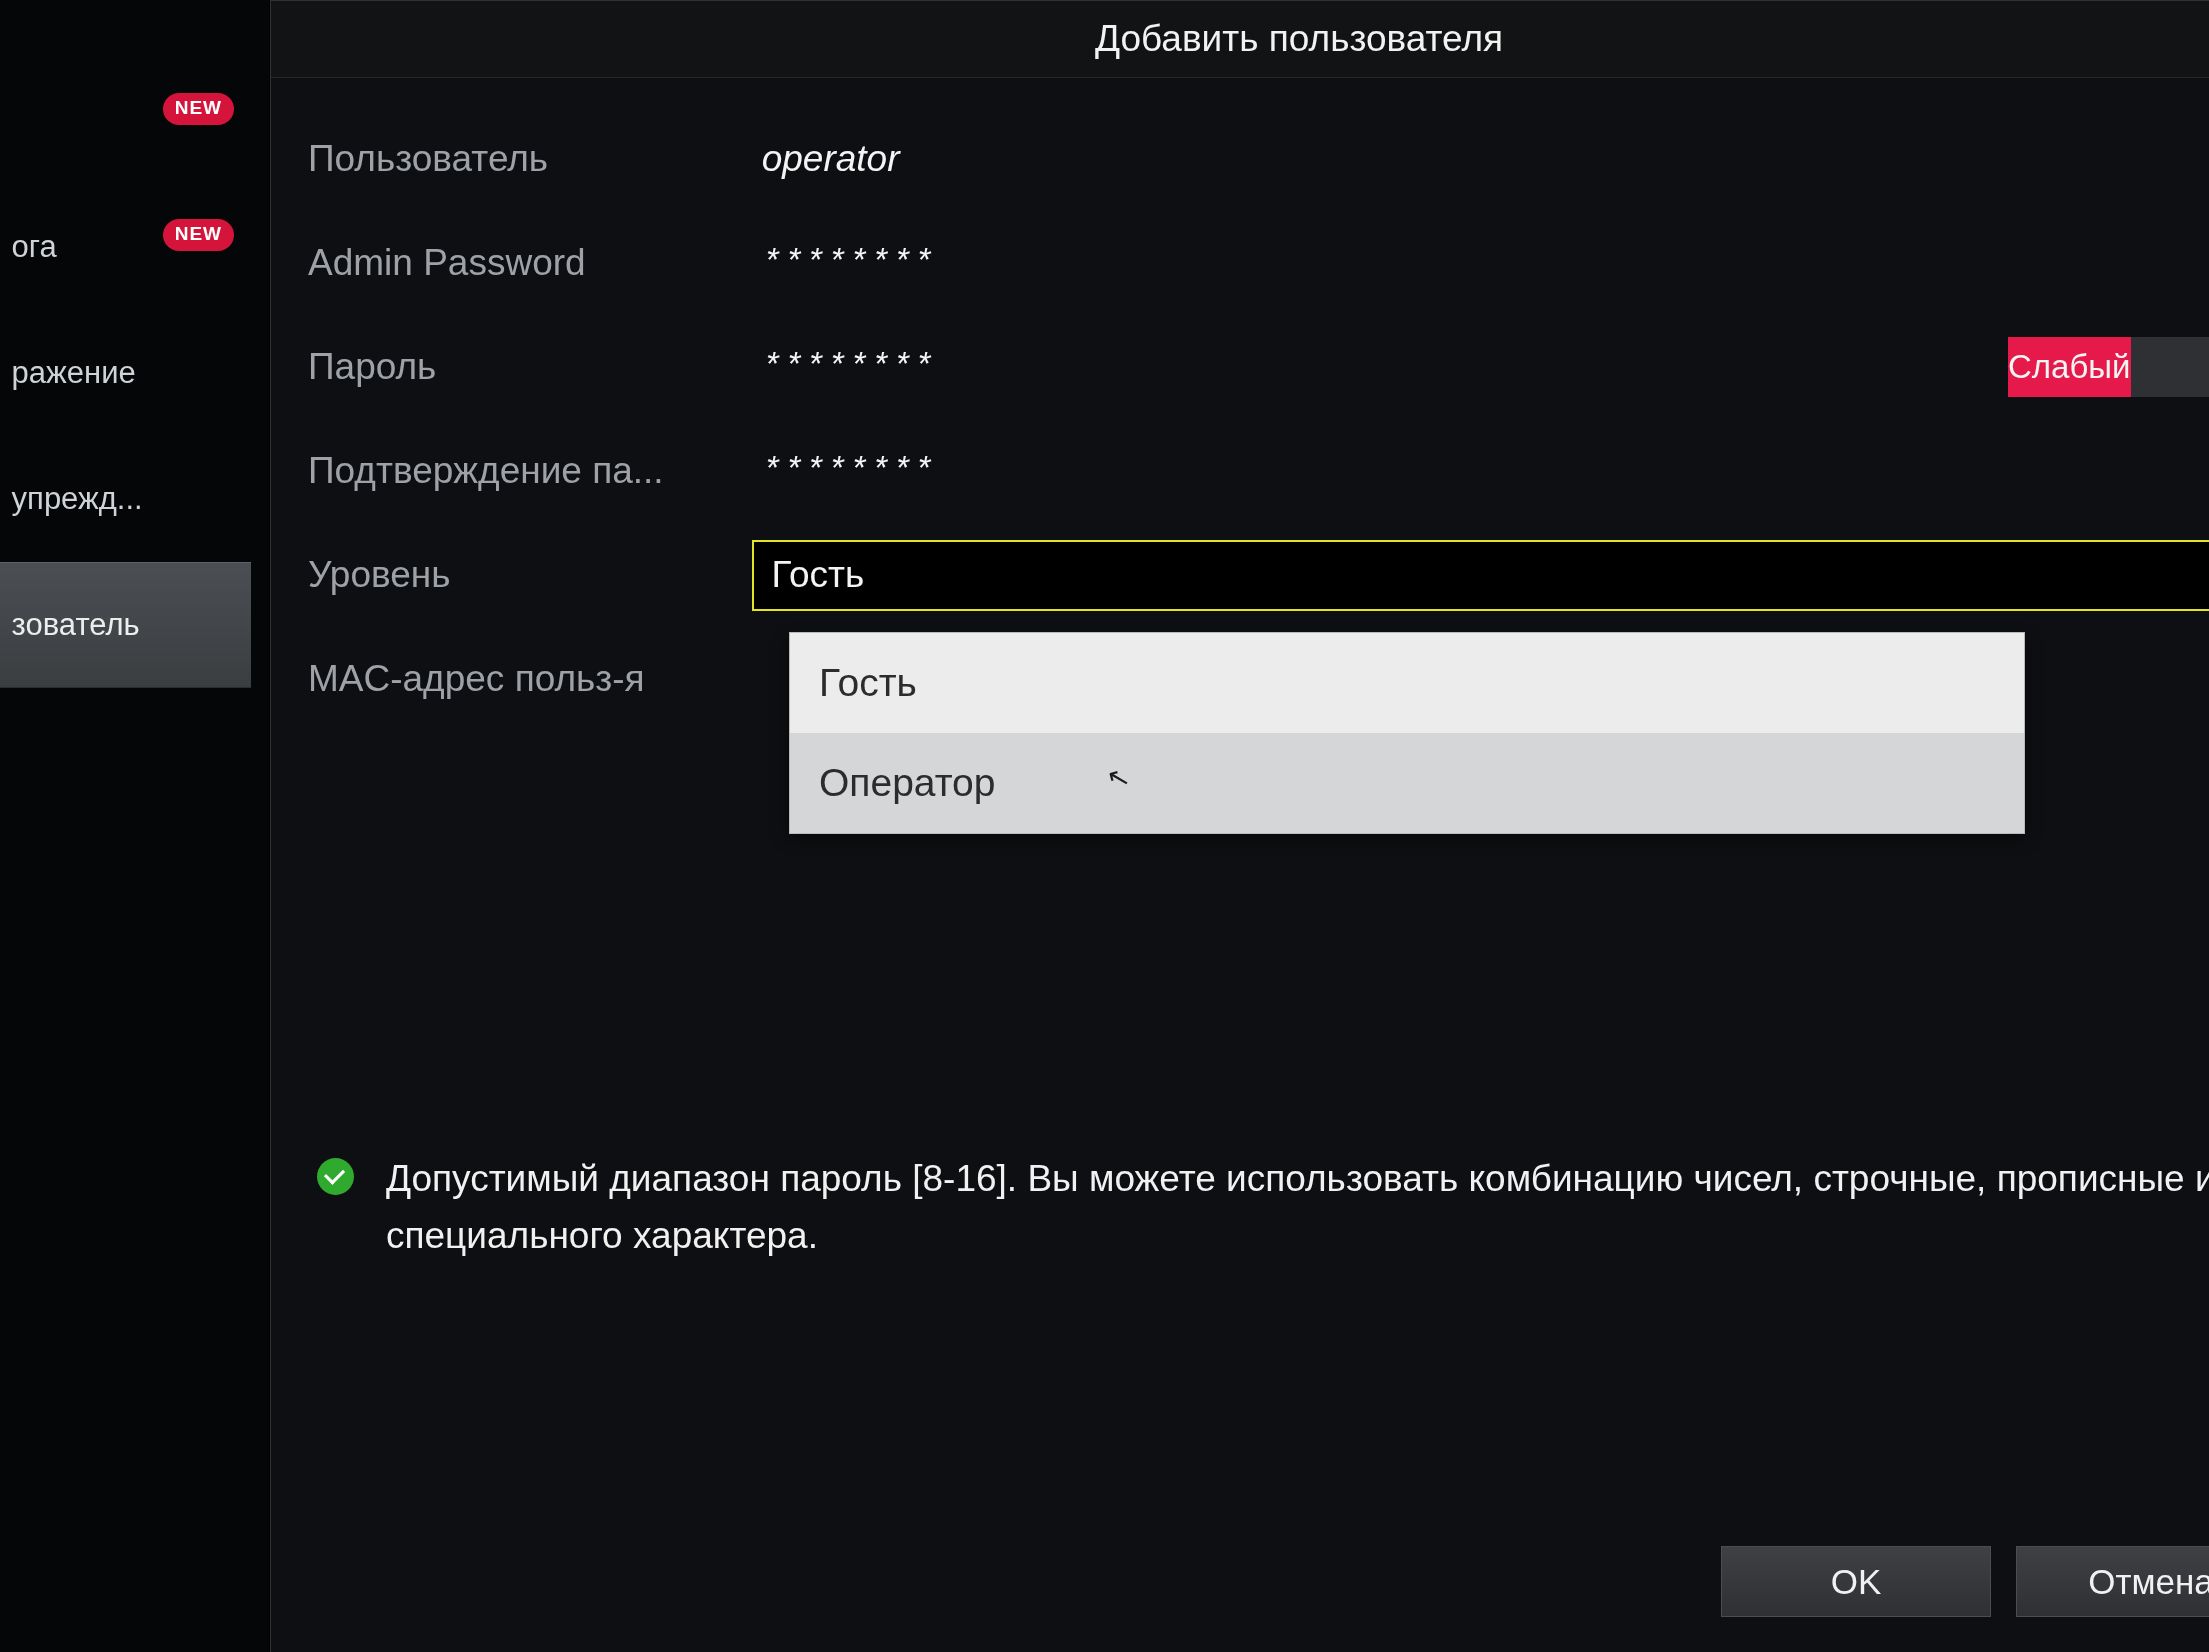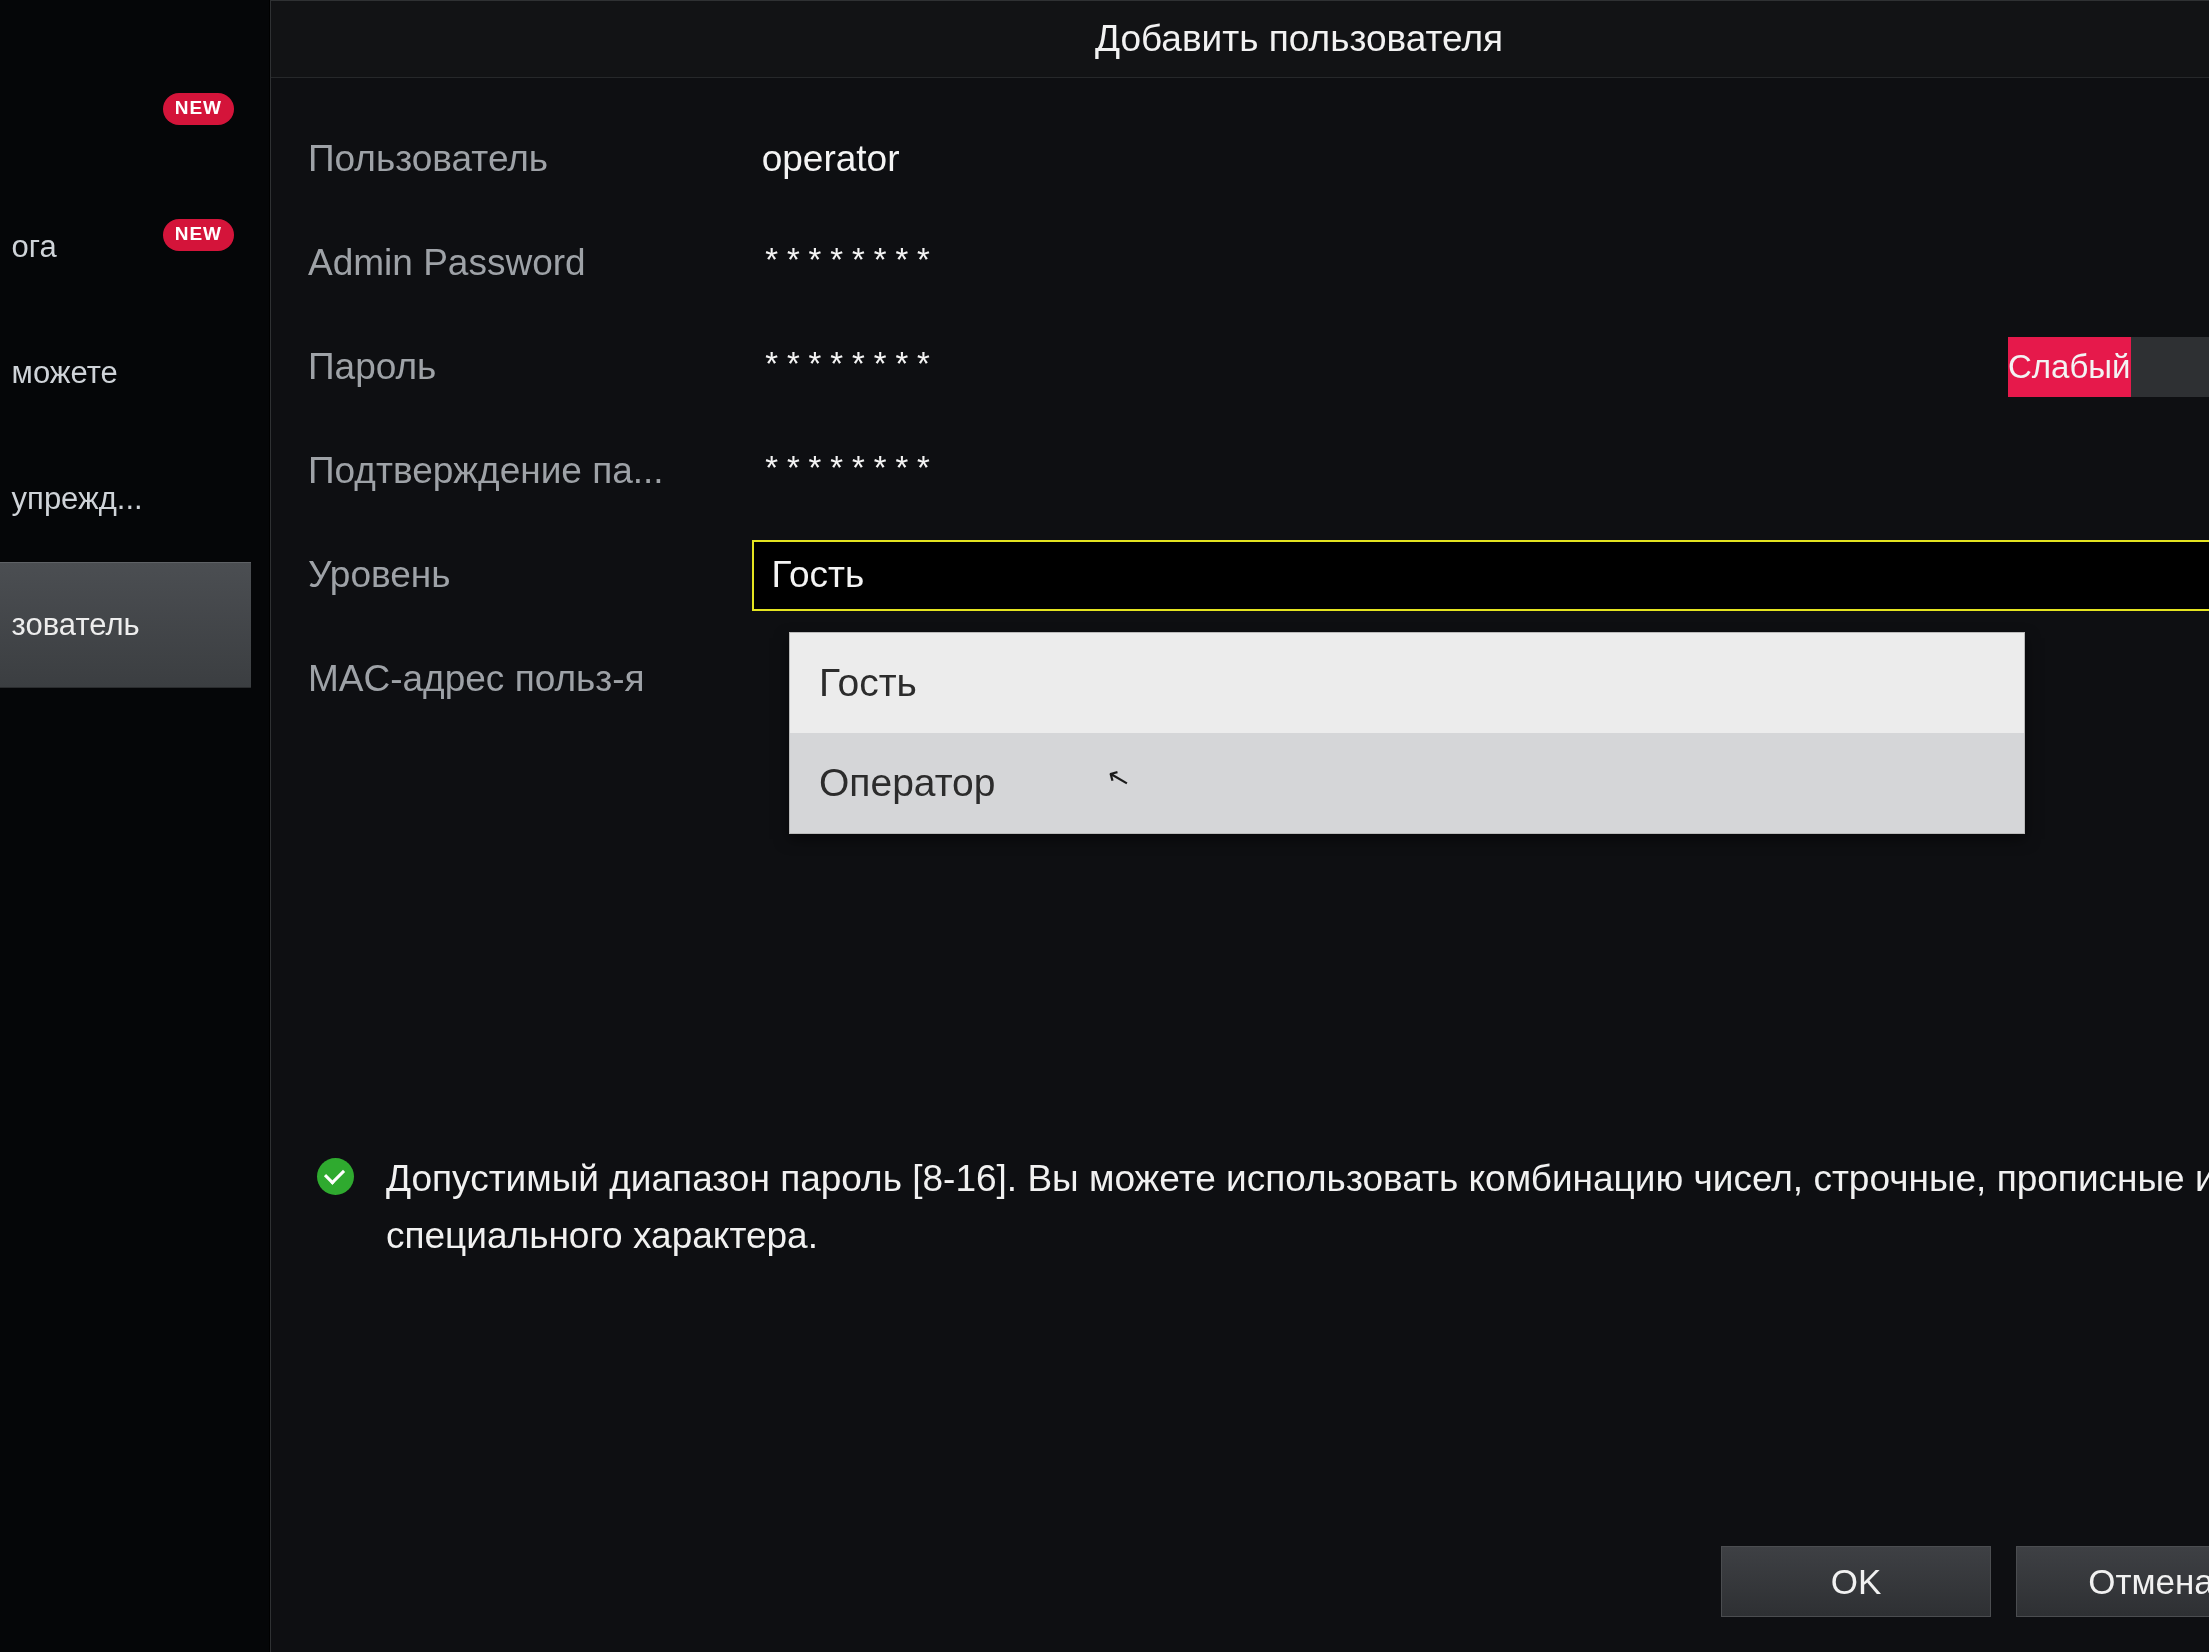--- a/index.html
+++ b/index.html
@@ -117,20 +117,21 @@
     flex: 1;
     position: relative;
     height: 68px;
     display: flex;
     align-items: center;
   }
   .text-value, .pwd-value {
     font-size: 37px;
     color: #f4f4f4;
     padding-left: 9.7px;
+    font-style: italic;
   }
   .pwd-value {
     letter-spacing: 1.9px;
     font-family: "Courier New", monospace;
     font-size: 33px;
   }
 
   .strength-wrap {
     position: absolute;
     right: 0;
@@ -268,21 +269,21 @@
 <div class="nav">
   <div class="nav-item">
     <span></span>
     <span class="new-badge">NEW</span>
   </div>
   <div class="nav-item">
     <span>ога</span>
     <span class="new-badge">NEW</span>
   </div>
   <div class="nav-item">
-    <span>можете</span>
+    <span>ражение</span>
   </div>
   <div class="nav-item">
     <span>упрежд...</span>
   </div>
   <div class="nav-item active">
     <span>зователь</span>
   </div>
 </div>
 
 <div class="corner-window">

